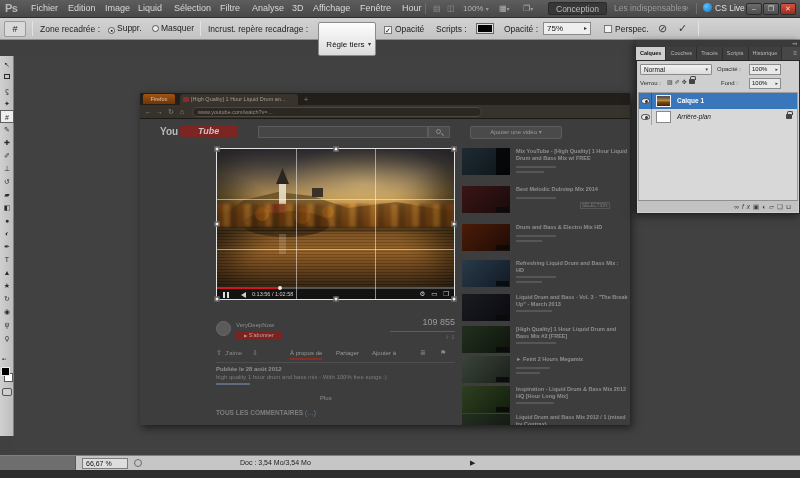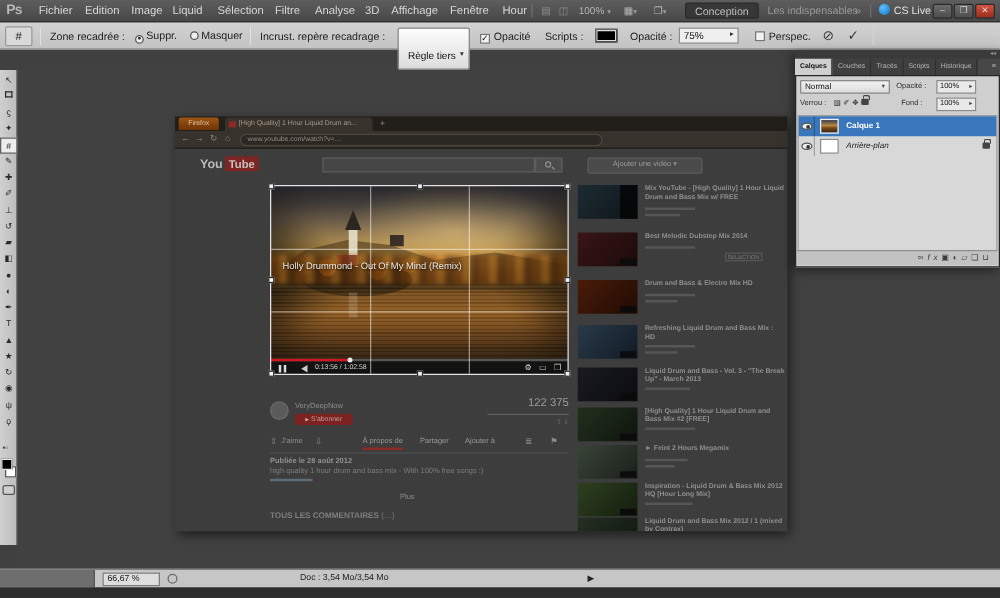--- a/index.html
+++ b/index.html
@@ -79,21 +79,21 @@
   .ff-fav { position:absolute; left:3px; top:3px; width:6px; height:5px; background:#8c2a24; border-radius:1px; }
   .ff-newtab { position:absolute; left:161px; top:2px; width:10px; height:10px; color:#8d857a; font-size:7px; line-height:10px; text-align:center; }
   .ff-navbar { position:absolute; left:0; top:12px; width:490px; height:14px; background:#37322b; border-bottom:1px solid #1c1a16; }
   .ff-navico { position:absolute; top:2px; color:#8f887b; font-size:7px; line-height:10px; }
   .ff-url { position:absolute; left:52px; top:2px; width:290px; height:10px; background:#2b2722;
     border:1px solid #4c463d; border-radius:5px; color:#978f82; font-size:5.5px; line-height:8px; padding:0 5px; white-space:nowrap; overflow:hidden; }
 
   
   .yt-logo-you { position:absolute; left:20px; top:33px; color:#b9b9b9; font-size:10px; font-weight:bold; }
   .yt-logo-tube { position:absolute; left:40px; top:32px; background:#7c2522; color:#c9c0c0; font-size:9px;
-    font-weight:bold; border-radius:2px; padding:1px 3px; }
+    font-weight:bold; border-radius:2px; padding:1px 18px;font-style:italic; }
   .yt-search { position:absolute; left:118px; top:33px; width:170px; height:12px; background:#464646; border:1px solid #5c5c5c; }
   .yt-search-btn { position:absolute; left:288px; top:33px; width:22px; height:12px; background:#4c4c4c; border:1px solid #5c5c5c; }
   .mag { position:absolute; left:7px; top:2px; width:5px; height:5px; border:1px solid #8e8e8e; border-radius:50%; }
   .mag::after { content:""; position:absolute; left:4px; top:4px; width:3px; height:1px; background:#8e8e8e; transform:rotate(45deg); }
   .yt-upload { position:absolute; left:330px; top:33px; width:92px; height:13px; background:#4a4a4a; border:1px solid #5c5c5c;
     color:#9c9c9c; font-size:6px; line-height:11px; text-align:center; border-radius:2px; }
 
   
   .player { position:absolute; left:76px; top:55px; width:239px; height:152px; overflow:hidden; background:
       radial-gradient(ellipse 60% 42% at 62% 24%, rgba(248,212,140,.55), rgba(248,212,140,0) 62%),
@@ -344,21 +344,20 @@
           <polygon points="60,36 73,36 66.5,20" fill="#2c2620"></polygon>
           <rect x="54" y="56" width="16" height="9" fill="#8a3424" opacity="0.85"></rect>
           <rect x="96" y="40" width="11" height="9" fill="#3a3028"></rect>
           <circle cx="46" cy="66" r="7" fill="rgba(190,110,28,0.55)"></circle>
           <circle cx="86" cy="68" r="8" fill="rgba(160,90,20,0.5)"></circle>
           <circle cx="112" cy="64" r="6" fill="rgba(200,130,40,0.45)"></circle>
           <rect x="63" y="86" width="7" height="20" fill="rgba(230,220,195,0.22)"></rect>
         </svg>
         <div class="trees-band"></div>
         <div class="water-streaks"></div>
-        <div class="player-title">Holly Drummond - Out Of My Mind (Remix)</div>
         <div class="pbar">
           <div class="pbar-track"></div>
           <div class="pbar-fill" style="background: rgb(204, 24, 30); width: 27%;"></div>
           <div class="pbar-knob" style="left:26%"></div>
           <span class="pause-ico">
               <i style="left:0"></i>
               <i style="left:4px"></i>
             </span>
           <span class="vol-ico"></span>
           <span class="ptime">0:13:56 / 1:02:58</span>
@@ -380,21 +379,21 @@
         <span class="handle" style="left:50%;top:100%"></span>
         <span class="handle" style="left:100%;top:100%"></span>
       </div>
 
       <span class="avatar"></span>
       <span class="chan-name">VeryDeepNow</span>
       <span class="sub-btn">
         <span style="font-size:4px">▶</span>
         <span>S'abonner</span>
       </span>
-      <span class="views">122 375</span>
+      <span class="views">109 855</span>
       <span class="views-rule"></span>
       <span class="views-mini">
         <span>⇧</span> <span>⇩</span>
       </span>
       <span class="act-ico" style="left:76px">⇧</span>
       <span class="act-label" style="left:85px">J'aime</span>
       <span class="act-ico" style="left:112px">⇩</span>
       <span class="yt-tab active" style="left:150px">À propos de</span>
       <span class="yt-tab" style="left:196px">Partager</span>
       <span class="yt-tab" style="left:232px">Ajouter à</span>

